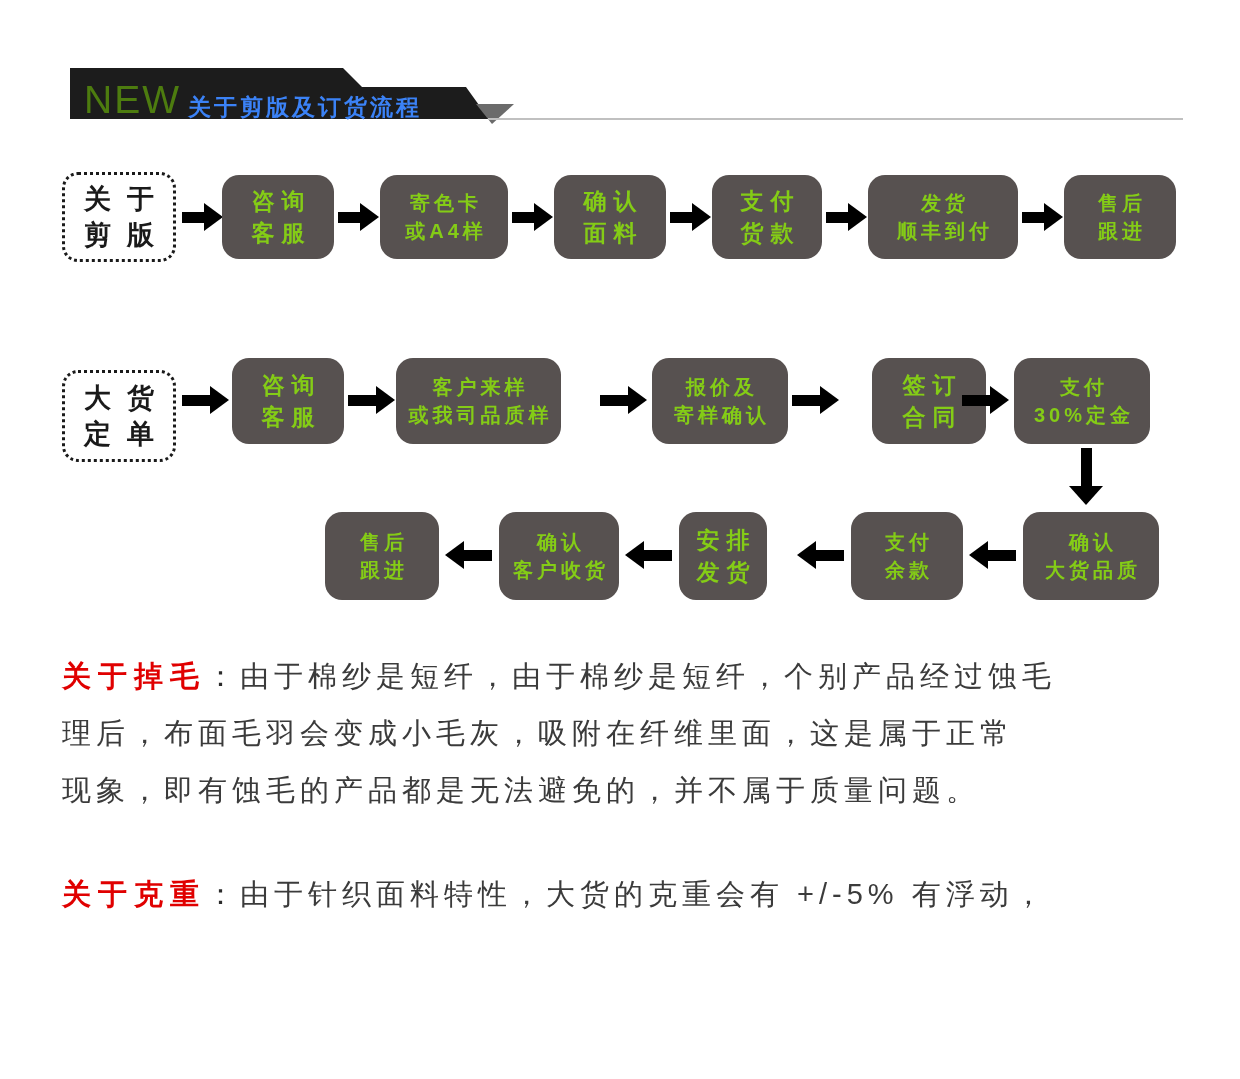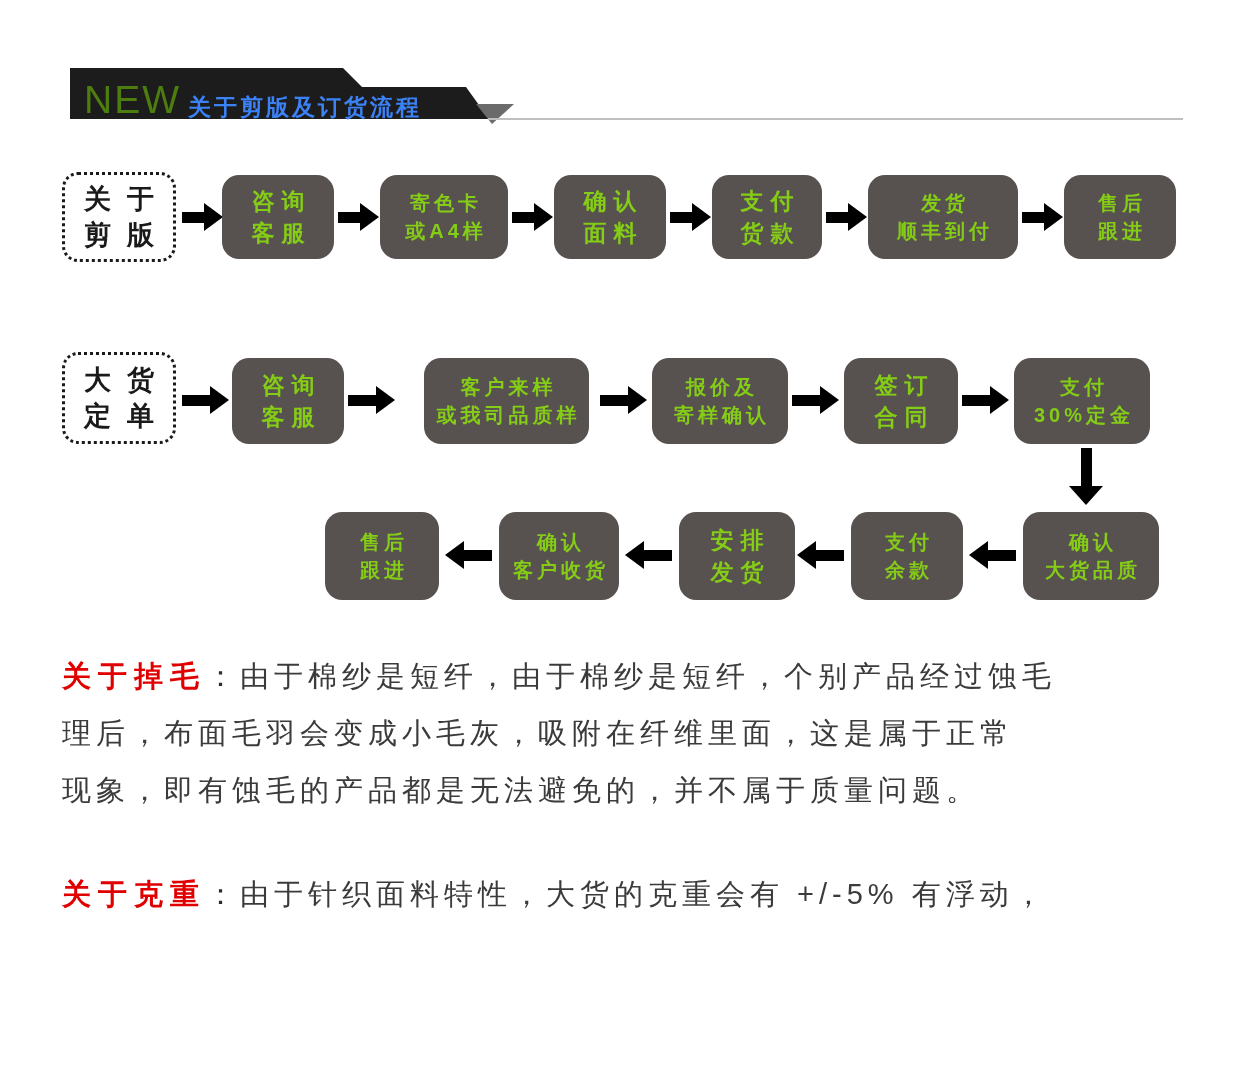--- a/index.html
+++ b/index.html
@@ -141,41 +141,41 @@
   <div class="fbox sm" style="left:868px; top:175px; width:150px; height:84px;">
     <span>发货</span>
     <span>顺丰到付</span>
   </div>
   <div class="arrow arrow-r" style="left:1022px; top:212px; width:22px;"></div>
   <div class="fbox sm" style="left:1064px; top:175px; width:112px; height:84px;">
     <span>售后</span>
     <span>跟进</span>
   </div>
 
-  <div class="dbox" style="left:62px; top:352px; width:108px; height:86px;">
+  <div class="dbox" style="left:62px; top:370px; width:108px; height:86px;">
     <span>大货</span>
     <span>定单</span>
   </div>
   <div class="arrow arrow-r" style="left:182px; top:395px; width:28px;"></div>
   <div class="fbox" style="left:232px; top:358px; width:112px; height:86px;">
     <span>咨询</span>
     <span>客服</span>
   </div>
   <div class="arrow arrow-r" style="left:348px; top:395px; width:28px;"></div>
-  <div class="fbox sm" style="left:424px; top:358px; width:165px; height:86px;">
+  <div class="fbox sm" style="left:396px; top:358px; width:165px; height:86px;">
     <span>客户来样</span>
     <span>或我司品质样</span>
   </div>
   <div class="arrow arrow-r" style="left:600px; top:395px; width:28px;"></div>
   <div class="fbox sm" style="left:652px; top:358px; width:136px; height:86px;">
     <span>报价及</span>
     <span>寄样确认</span>
   </div>
   <div class="arrow arrow-r" style="left:792px; top:395px; width:28px;"></div>
-  <div class="fbox" style="left:844px; top:358px; width:114px; height:86px;">
+  <div class="fbox" style="left:872px; top:358px; width:114px; height:86px;">
     <span>签订</span>
     <span>合同</span>
   </div>
   <div class="arrow arrow-r" style="left:962px; top:395px; width:28px;"></div>
   <div class="fbox sm" style="left:1014px; top:358px; width:136px; height:86px;">
     <span>支付</span>
     <span>30%定金</span>
   </div>
 
   <div class="arrow arrow-d" style="left:1081px; top:448px; height:38px;"></div>
@@ -183,21 +183,21 @@
   <div class="fbox sm" style="left:325px; top:512px; width:114px; height:88px;">
     <span>售后</span>
     <span>跟进</span>
   </div>
   <div class="arrow arrow-l" style="left:464px; top:550px; width:28px;"></div>
   <div class="fbox sm" style="left:499px; top:512px; width:120px; height:88px;">
     <span>确认</span>
     <span>客户收货</span>
   </div>
   <div class="arrow arrow-l" style="left:644px; top:550px; width:28px;"></div>
-  <div class="fbox" style="left:679px; top:512px; width:116px; height:88px;">
+  <div class="fbox" style="left:679px; top:512px; width:88px; height:88px;">
     <span>安排</span>
     <span>发货</span>
   </div>
   <div class="arrow arrow-l" style="left:816px; top:550px; width:28px;"></div>
   <div class="fbox sm" style="left:851px; top:512px; width:112px; height:88px;">
     <span>支付</span>
     <span>余款</span>
   </div>
   <div class="arrow arrow-l" style="left:988px; top:550px; width:28px;"></div>
   <div class="fbox sm" style="left:1023px; top:512px; width:136px; height:88px;">

